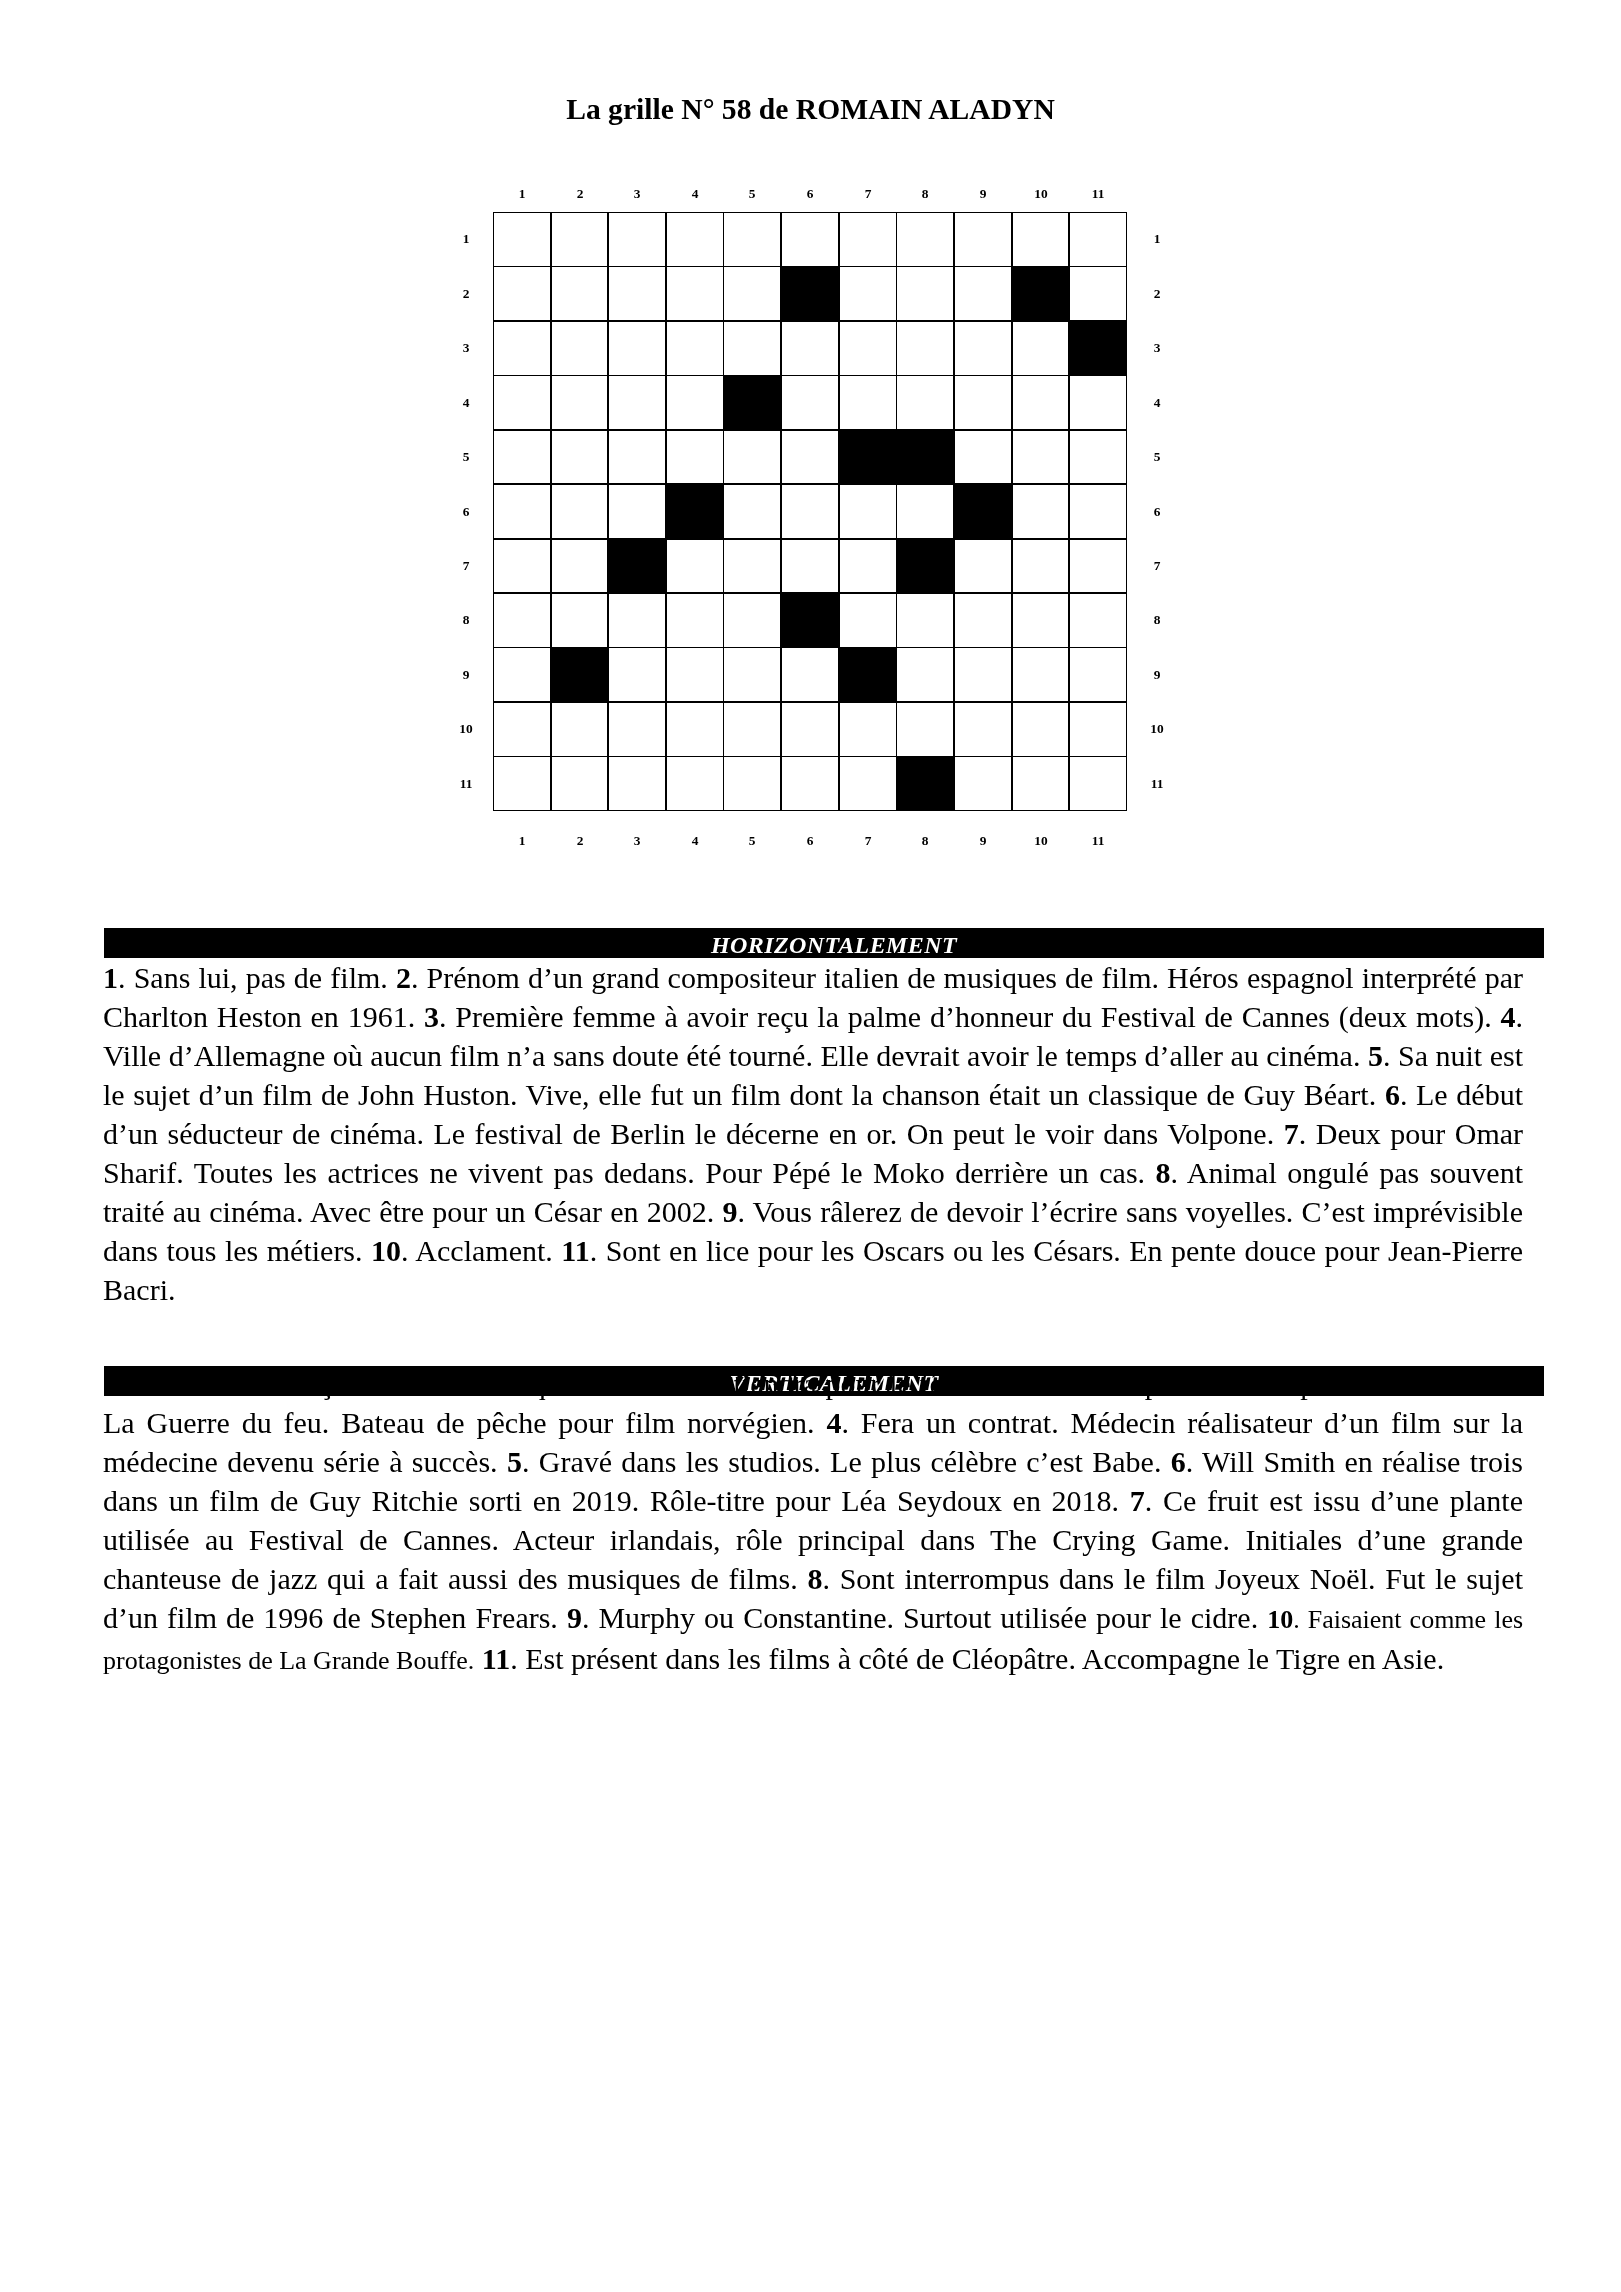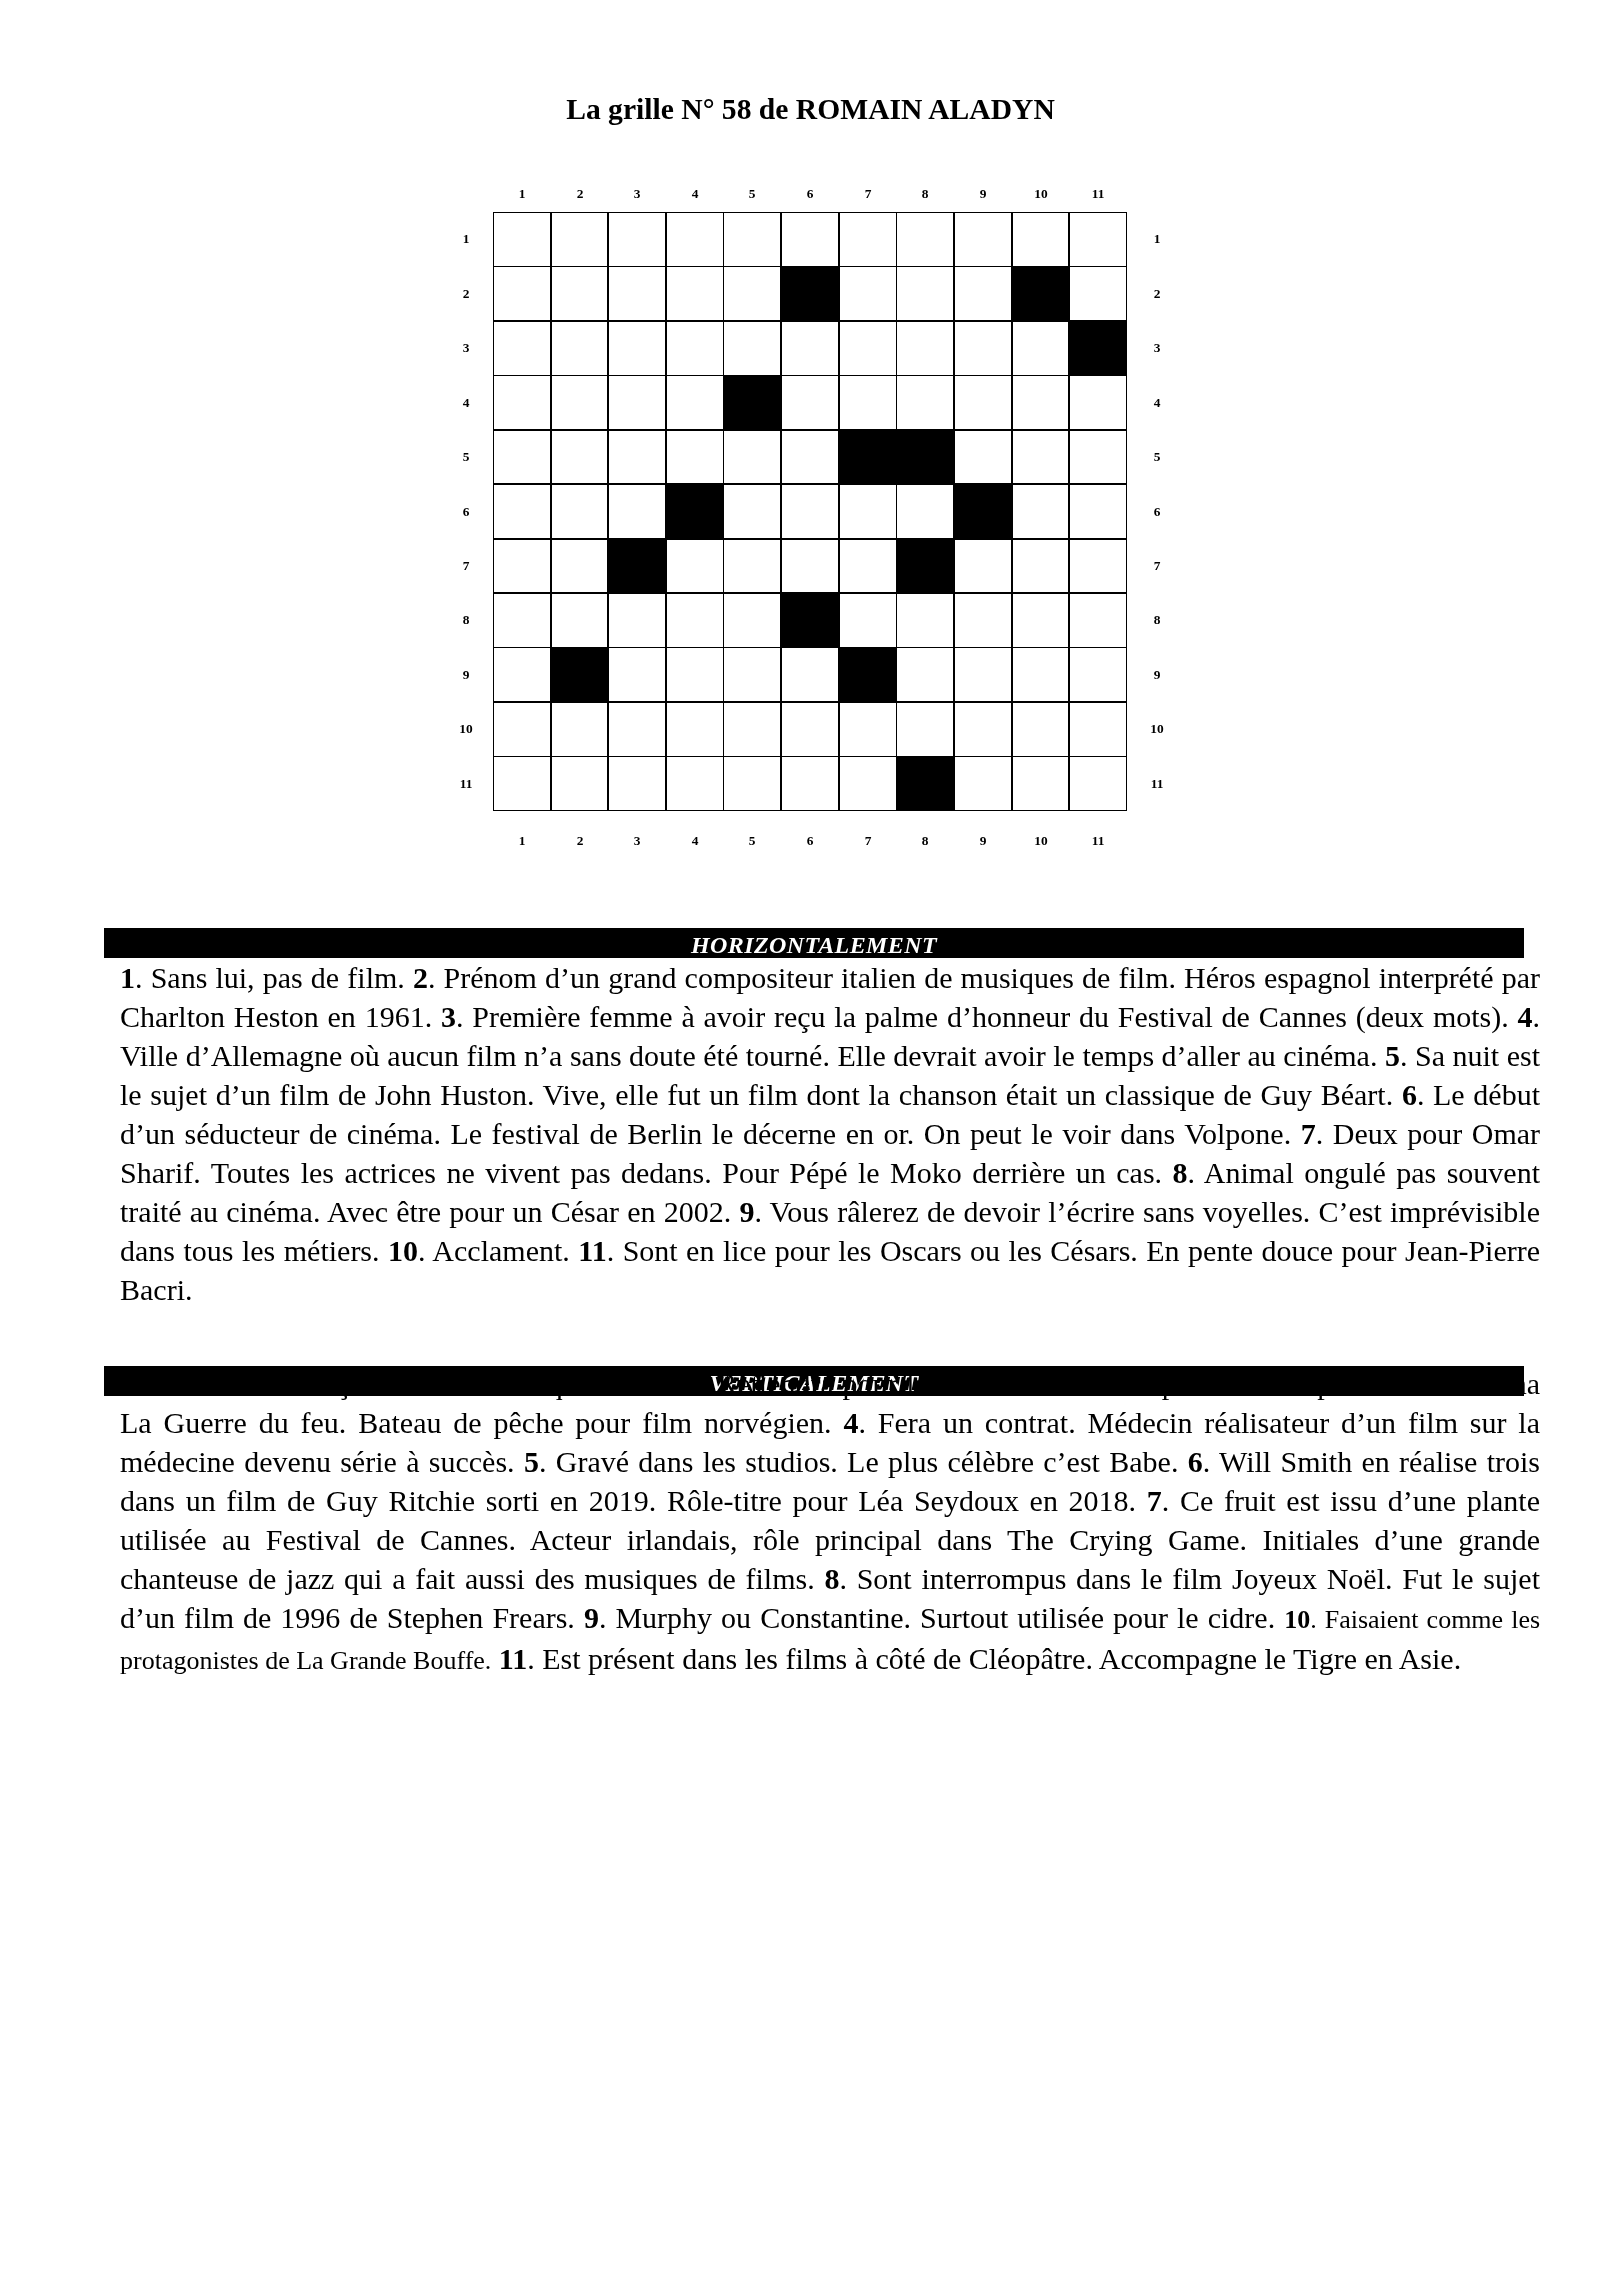--- a/index.html
+++ b/index.html
@@ -14,22 +14,22 @@
   .cell { background:#fff; }
   .cell.black { background:#000; }
   .label { position:absolute; font-weight:bold; font-size:13.4px; text-align:center; width:36px; }
   .col-top, .col-bottom, .row-left, .row-right { position:absolute; }
   .col-top { left:493px; top:186px; width:634px; height:18px; }
   .col-bottom { left:493px; top:833px; width:634px; height:18px; }
   .row-left { left:448px; top:212px; width:36px; height:599px; }
   .row-right { left:1139px; top:212px; width:36px; height:599px; }
   .section-bar { position:absolute; left:104px; width:1420px; height:30px; background:#000;
                  color:#fff; font-style:italic; font-weight:bold; font-size:24px; text-align:center;
-                 line-height:34px; letter-spacing:0.4px; }
-  .clues { position:absolute; left:120px; width:1420px; font-size:30px; line-height:39px;
+                 line-height:34px; letter-spacing:0.4px;padding-left:20px; }
+  .clues { position:absolute; left:103px; width:1420px; font-size:30px; line-height:39px;
            text-align:justify; margin:0; }
   .clue-num { font-weight:bold; }
   .clue.small { font-size:26px; }
 </style>
 </head>
 <body>
 
 <div class="title">La grille N° 58 de ROMAIN ALADYN</div>
 
 <div class="col-top" id="colTop">

